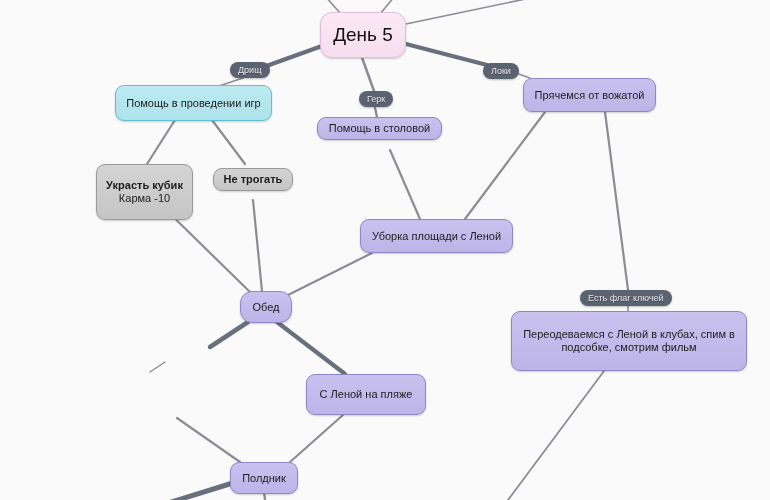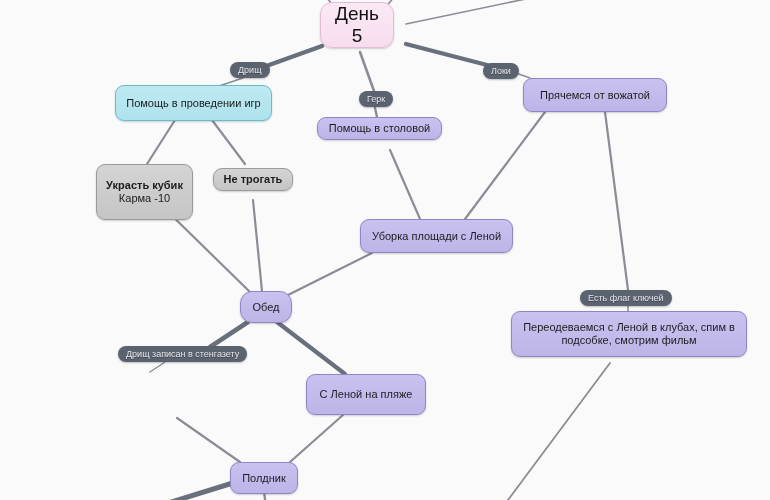--- a/index.html
+++ b/index.html
@@ -120,21 +120,21 @@
       <line x1="343" y1="415" x2="290" y2="462" stroke="#8c8c96" stroke-width="2.2"></line>
 
       <line x1="236" y1="482" x2="165" y2="504" stroke="#68707d" stroke-width="5"></line>
 
       <line x1="264" y1="492" x2="266" y2="506" stroke="#8c8c96" stroke-width="2.4"></line>
 
       <line x1="610" y1="363" x2="505" y2="504" stroke="#8c8c96" stroke-width="1.8"></line>
     </g>
   </svg>
 
-  <div class="node n-root" style="left:320px;top:2px;width:74px;height:46px;align-items:center;">
+  <div class="node n-root" style="left:320px;top:12px;width:86px;height:46px;align-items:center;">
     <span class="txt">День 5</span>
   </div>
 
   <div class="node n-cyan" style="left:115px;top:85px;width:157px;height:36px;">
     <span class="txt">Помощь в проведении игр</span>
   </div>
 
   <div class="node n-gray" style="left:96px;top:164px;width:97px;height:56px;">
     <span class="txt">
       <span class="b">Украсть кубик</span>
@@ -143,38 +143,38 @@
   </div>
 
   <div class="node n-gray" style="left:213px;top:168px;width:80px;height:23px;font-weight:bold;">
     <span class="txt">Не трогать</span>
   </div>
 
   <div class="node n-purple" style="left:317px;top:117px;width:125px;height:23px;text-align:center;">
     <span class="txt">Помощь в столовой</span>
   </div>
 
-  <div class="node n-purple" style="left:523px;top:78px;width:144px;height:34px;">
+  <div class="node n-purple" style="left:523px;top:78px;width:133px;height:34px;">
     <span class="txt">Прячемся от вожатой</span>
   </div>
 
   <div class="node n-purple" style="left:360px;top:219px;width:153px;height:34px;">
     <span class="txt">Уборка площади с Леной</span>
   </div>
 
   <div class="node n-purple" style="left:240px;top:291px;width:52px;height:32px;border-radius:12px;">
     <span class="txt">Обед</span>
   </div>
 
 
   <div class="node n-purple" style="left:306px;top:374px;width:120px;height:41px;">
     <span class="txt">С Леной на пляже</span>
   </div>
 
-  <div class="node n-purple" style="left:511px;top:311px;width:236px;height:46px;">
+  <div class="node n-purple" style="left:511px;top:311px;width:236px;height:60px;">
     <span class="txt">Переодеваемся с Леной в клубах, спим в подсобке, смотрим фильм</span>
   </div>
 
   <div class="node n-purple" style="left:230px;top:462px;width:68px;height:32px;">
     <span class="txt">Полдник</span>
   </div>
 
   <div class="elabel" style="left:230px;top:62px;">
     <span>Дрищ</span>
   </div>
@@ -184,17 +184,14 @@
   </div>
 
   <div class="elabel" style="left:483px;top:63px;">
     <span>Локи</span>
   </div>
 
   <div class="elabel" style="left:580px;top:290px;">
     <span>Есть флаг ключей</span>
   </div>
 
-  <div class="elabel" style="left:118px;top:346px;">
-    <span>Дрищ записан в стенгазету</span>
-  </div>
 
 </div>
 
 </body></html>

